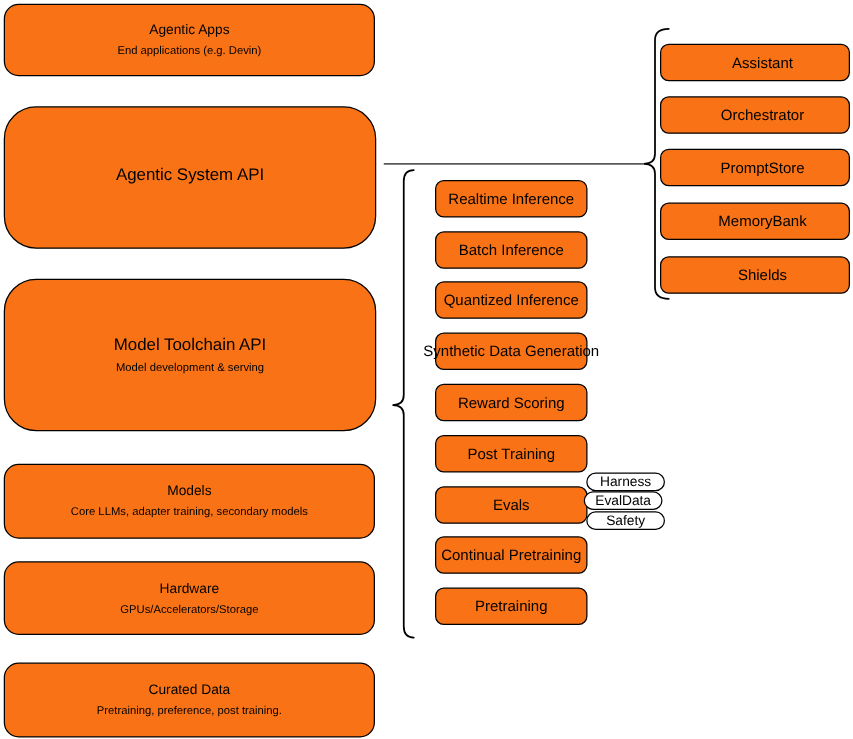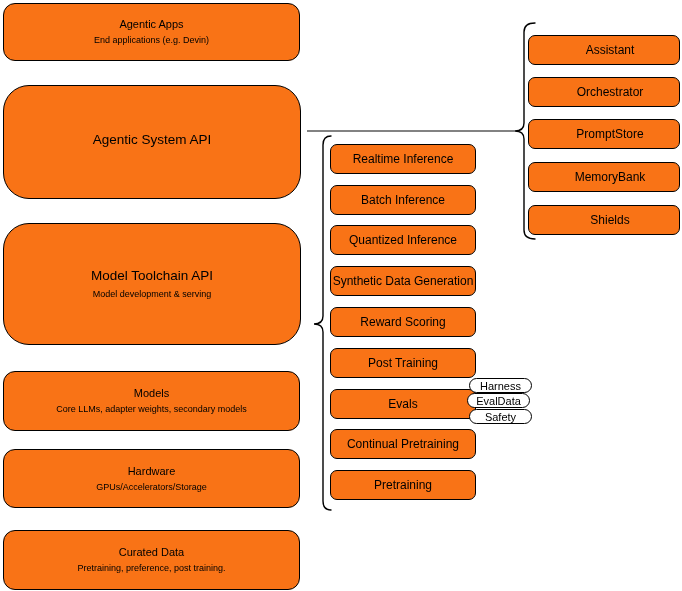--- a/index.html
+++ b/index.html
@@ -73,21 +73,21 @@
     white-space: nowrap;
   }
   
   .b-stack0 { left: 3px; top: 3px;   width: 297px; height: 58px;  border-radius: 12px; }
   .b-stack1 { left: 3px; top: 85px;  width: 298px; height: 114px; border-radius: 26px; }
   .b-stack2 { left: 3px; top: 223px; width: 298px; height: 122px; border-radius: 26px; }
   .b-stack3 { left: 3px; top: 371px; width: 297px; height: 60px;  border-radius: 12px; }
   .b-stack4 { left: 3px; top: 449px; width: 297px; height: 59px;  border-radius: 12px; }
   .b-stack5 { left: 3px; top: 530px; width: 297px; height: 60px;  border-radius: 12px; }
   
-  .b-mid { left: 330px; width: 146px; height: 30px; border-radius: 7px; z-index: 2; }
+  .b-mid { left: 348px; width: 122px; height: 30px; border-radius: 7px; z-index: 2; }
   .b-mid0 { top: 144px; }
   .b-mid1 { top: 185px; text-align: right; }
   .b-mid2 { top: 225px; }
   .b-mid3 { top: 266px; }
   .b-mid4 { top: 307px; }
   .b-mid5 { top: 348px; }
   .b-mid6 { top: 389px; }
   .b-mid7 { top: 429px; }
   .b-mid8 { top: 470px; }
   
@@ -122,21 +122,21 @@
   </div>
   <div class="box b-stack1">
     <div class="stack-title-lg">Agentic System API</div>
   </div>
   <div class="box b-stack2">
     <div class="stack-title-lg">Model Toolchain API</div>
     <div class="stack-subtitle">Model development &amp; serving</div>
   </div>
   <div class="box b-stack3">
     <div class="stack-title-sm">Models</div>
-    <div class="stack-subtitle">Core LLMs, adapter weights, secondary models</div>
+    <div class="stack-subtitle">Core LLMs, adapter training, secondary models</div>
   </div>
   <div class="box b-stack4">
     <div class="stack-title-sm">Hardware</div>
     <div class="stack-subtitle">GPUs/Accelerators/Storage</div>
   </div>
   <div class="box b-stack5">
     <div class="stack-title-sm">Curated Data</div>
     <div class="stack-subtitle">Pretraining, preference, post training.</div>
   </div>
 

